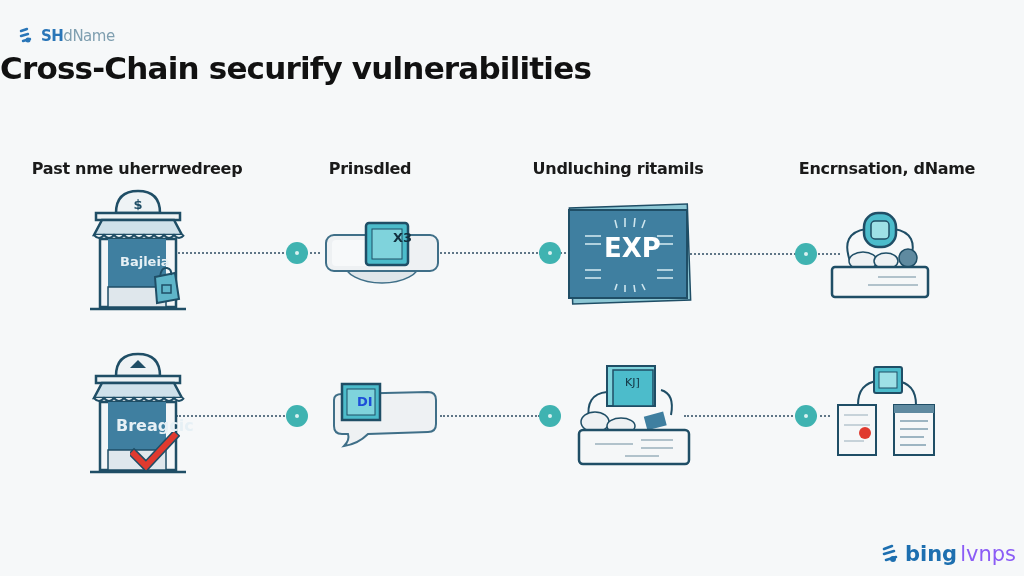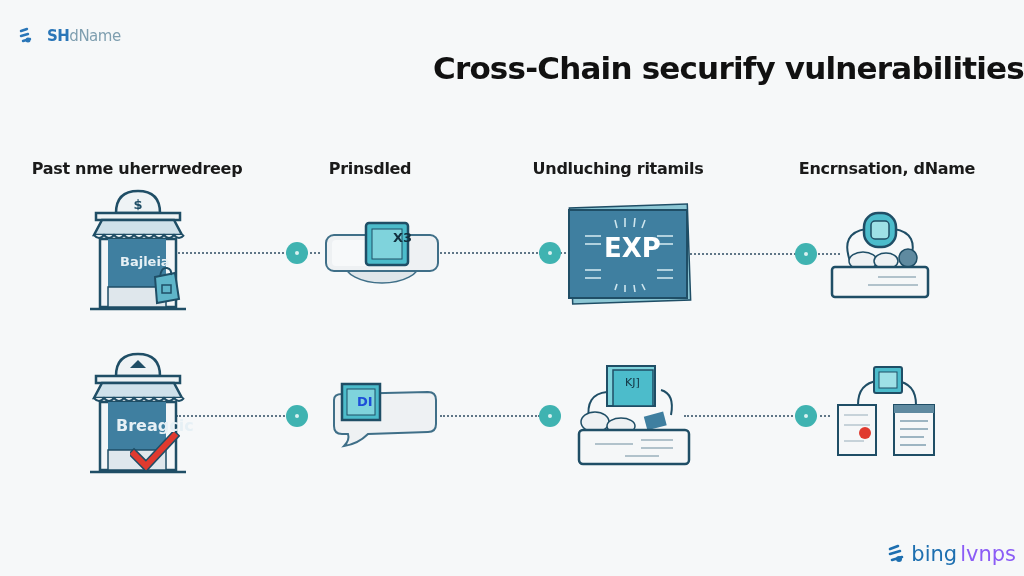--- a/index.html
+++ b/index.html
@@ -2,33 +2,33 @@
 <html><head>
 <meta charset="utf-8">
 <style>
   html, body { margin: 0; padding: 0; }
   body {
     width: 1024px; height: 576px; overflow: hidden; position: relative;
     background: #f6f8f9;
     font-family: "DejaVu Sans", sans-serif;
     color: #111;
   }
-  .logo-tl { position: absolute; left: 18px; top: 27px; display: flex; align-items: center; gap: 9px; }
+  .logo-tl { position: absolute; left: 18px; top: 27px; display: flex; align-items: center; gap: 3px; }
   .logo-tl .txt { font-size: 15px; color: #7f9fb0; letter-spacing: -0.5px; }
   .logo-tl .txt b { color: #2a76b8; font-weight: bold; }
-  .title { position: absolute; left: 0; right: 0; top: 50px; text-align: right;
+  .title { position: absolute; left: 0; right: 0; top: 50px; text-align: left;
     font-size: 31px; font-weight: bold; letter-spacing: -0.8px; color: #111; }
   .col-label { position: absolute; top: 146px; font-size: 16px; font-weight: bold; color: #1a1a1a; transform: translateX(-50%); white-space: nowrap; letter-spacing: -0.3px; margin-top: 13px; }
   .row { position: absolute; left: 0; width: 1024px; }
   .dotline { position: absolute; height: 0; border-top: 2px dotted #5f7687; }
   .node { position: absolute; width: 22px; height: 22px; border-radius: 50%; background: #3fb3b1; transform: translate(-50%, -50%); }
   .node::after { content: ""; position: absolute; left: 9px; top: 9px; width: 4px; height: 4px; border-radius: 50%; background: #d9f1f0; }
   .illus { position: absolute; }
   .logo-br { position: absolute; right: 8px; bottom: 10px; display: flex; align-items: center; gap: 3px; }
-  .logo-br .b { font-size: 21px; font-weight: normal; color: #1d6fb0; }
+  .logo-br .b { font-size: 21px; font-weight: bold; color: #1d6fb0; }
   .logo-br .l { font-size: 21px; color: #8b5cf6; }
 </style>
 </head>
 <body>
 
 <div class="logo-tl">
   <svg width="20" height="18" viewBox="0 0 20 18">
     <path d="M3 4 L9 2 M3 9 L10 7 M5 14 L12 12" stroke="#2a76b8" stroke-width="2.4" fill="none" stroke-linecap="round"></path>
     <circle cx="10" cy="13" r="2.5" fill="#2a76b8"></circle>
   </svg>

